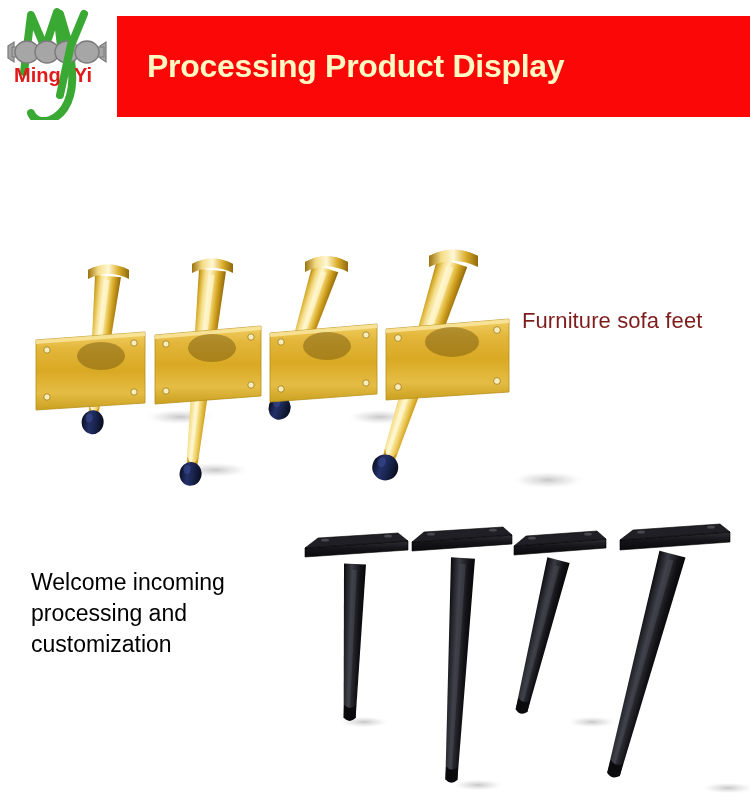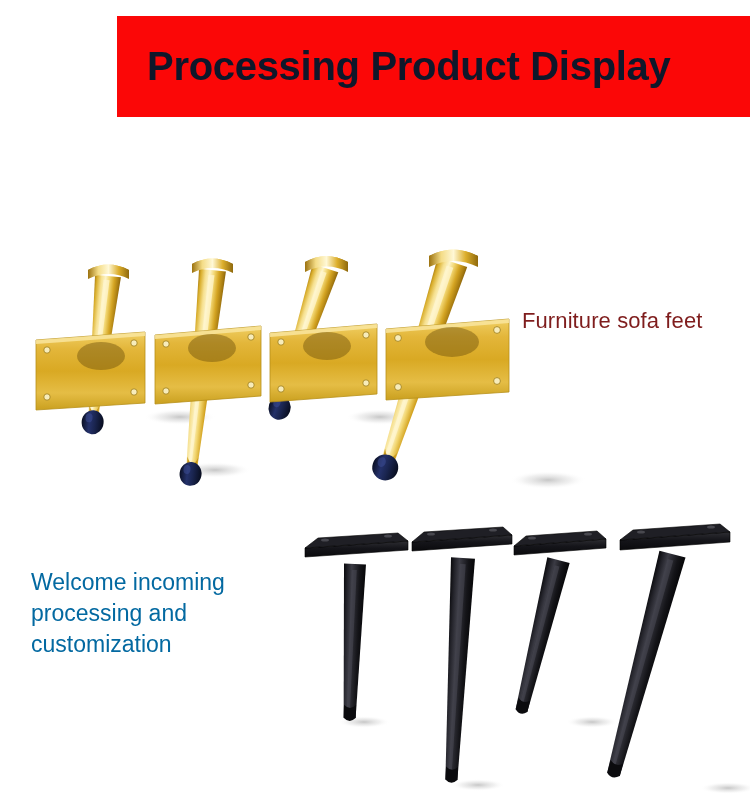--- a/index.html
+++ b/index.html
@@ -49,22 +49,22 @@
     top: 16px;
     width: 633px;
     height: 101px;
     background: #fb0707;
   }
   .banner-title {
     position: absolute;
     left: 30px;
     top: 50%;
     transform: translateY(-52%);
-    color: #0f172a;
-    font-size: 40px;
+    color: #fef9c3;
+    font-size: 32px;
     font-weight: bold;
     letter-spacing: -0.3px;
     font-family: "Liberation Sans", sans-serif;
     white-space: nowrap;
     line-height: 1;
   }
 
   
   .product-canvas {
     position: absolute;
@@ -86,32 +86,57 @@
     white-space: nowrap;
     letter-spacing: 0.1px;
   }
   .caption-left {
     position: absolute;
     left: 31px;
     top: 567px;
     width: 270px;
     font-size: 23px;
     line-height: 31px;
-    color: #0369a1;
+    color: #000000;
     font-family: "Liberation Sans", sans-serif;
   }
   .caption-left span { display: block; }
 </style>
 </head>
 <body>
 
 <div class="page">
 
   <div class="header">
 
+    <div class="logo-box">
+      <svg class="logo-svg" width="117" height="130" viewBox="0 0 117 130">
+        <rect x="0" y="0" width="117" height="130" fill="#ffffff"></rect>
+
+        <path d="M 24 72 L 31 15 L 45 48 L 57 12 L 62 55" fill="none" stroke="#3aa934" stroke-width="8" stroke-linecap="round" stroke-linejoin="round"></path>
+
+        <path d="M 60 14 L 70 48 L 72 70 C 74 95 66 114 50 120 C 40 123 33 119 31 113" fill="none" stroke="#3aa934" stroke-width="8" stroke-linecap="round" stroke-linejoin="round"></path>
+        <path d="M 84 14 L 70 48" fill="none" stroke="#3aa934" stroke-width="8" stroke-linecap="round"></path>
+
+        <g>
+          <path d="M 8 46 L 14 42 L 14 62 L 8 58 Z" fill="#a6a6a6" stroke="#7a7a7a" stroke-width="1.2"></path>
+          <path d="M 100 46 L 106 42 L 106 62 L 100 58 Z" fill="#a6a6a6" stroke="#7a7a7a" stroke-width="1.2"></path>
+          <rect x="12" y="47" width="92" height="10" fill="#a6a6a6" stroke="#7a7a7a" stroke-width="1"></rect>
+          <ellipse cx="27" cy="52" rx="12" ry="11" fill="#a6a6a6" stroke="#7a7a7a" stroke-width="1.4"></ellipse>
+          <ellipse cx="47" cy="52" rx="12" ry="11" fill="#a6a6a6" stroke="#7a7a7a" stroke-width="1.4"></ellipse>
+          <ellipse cx="67" cy="52" rx="12" ry="11" fill="#a6a6a6" stroke="#7a7a7a" stroke-width="1.4"></ellipse>
+          <ellipse cx="87" cy="52" rx="12" ry="11" fill="#a6a6a6" stroke="#7a7a7a" stroke-width="1.4"></ellipse>
+        </g>
+
+        <path d="M 72 40 L 60 95" fill="none" stroke="#3aa934" stroke-width="8" stroke-linecap="round"></path>
+
+        <text x="14" y="82" font-family="Liberation Sans, sans-serif" font-size="20" font-weight="bold" fill="#e01b1b">Ming</text>
+        <text x="74" y="82" font-family="Liberation Sans, sans-serif" font-size="20" font-weight="bold" fill="#e01b1b">Yi</text>
+      </svg>
+    </div>
 
     <div class="banner">
       <div class="banner-title">Processing Product Display</div>
     </div>
   </div>
 
   <div class="product-canvas">
     <svg class="product-svg" width="750" height="680" viewBox="0 0 750 680">
       <defs>
 

